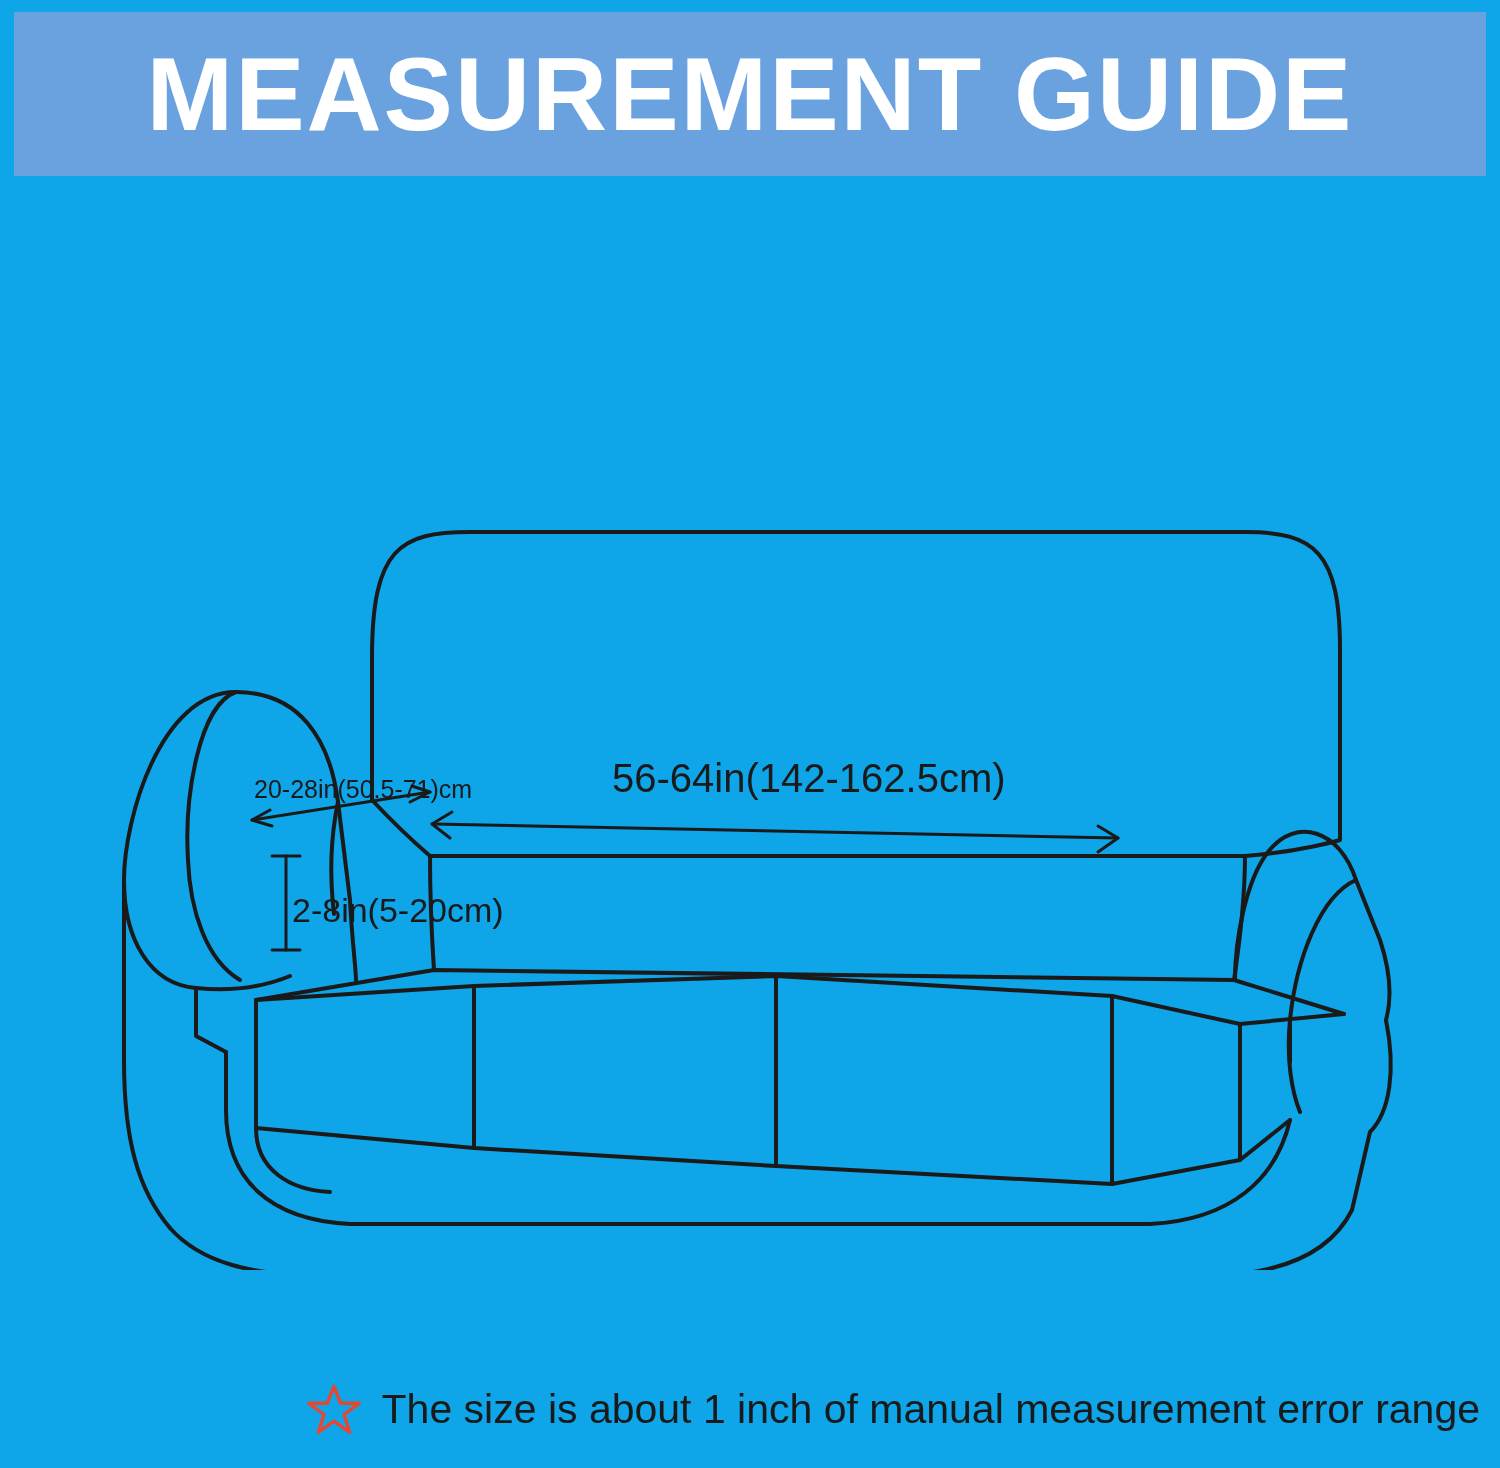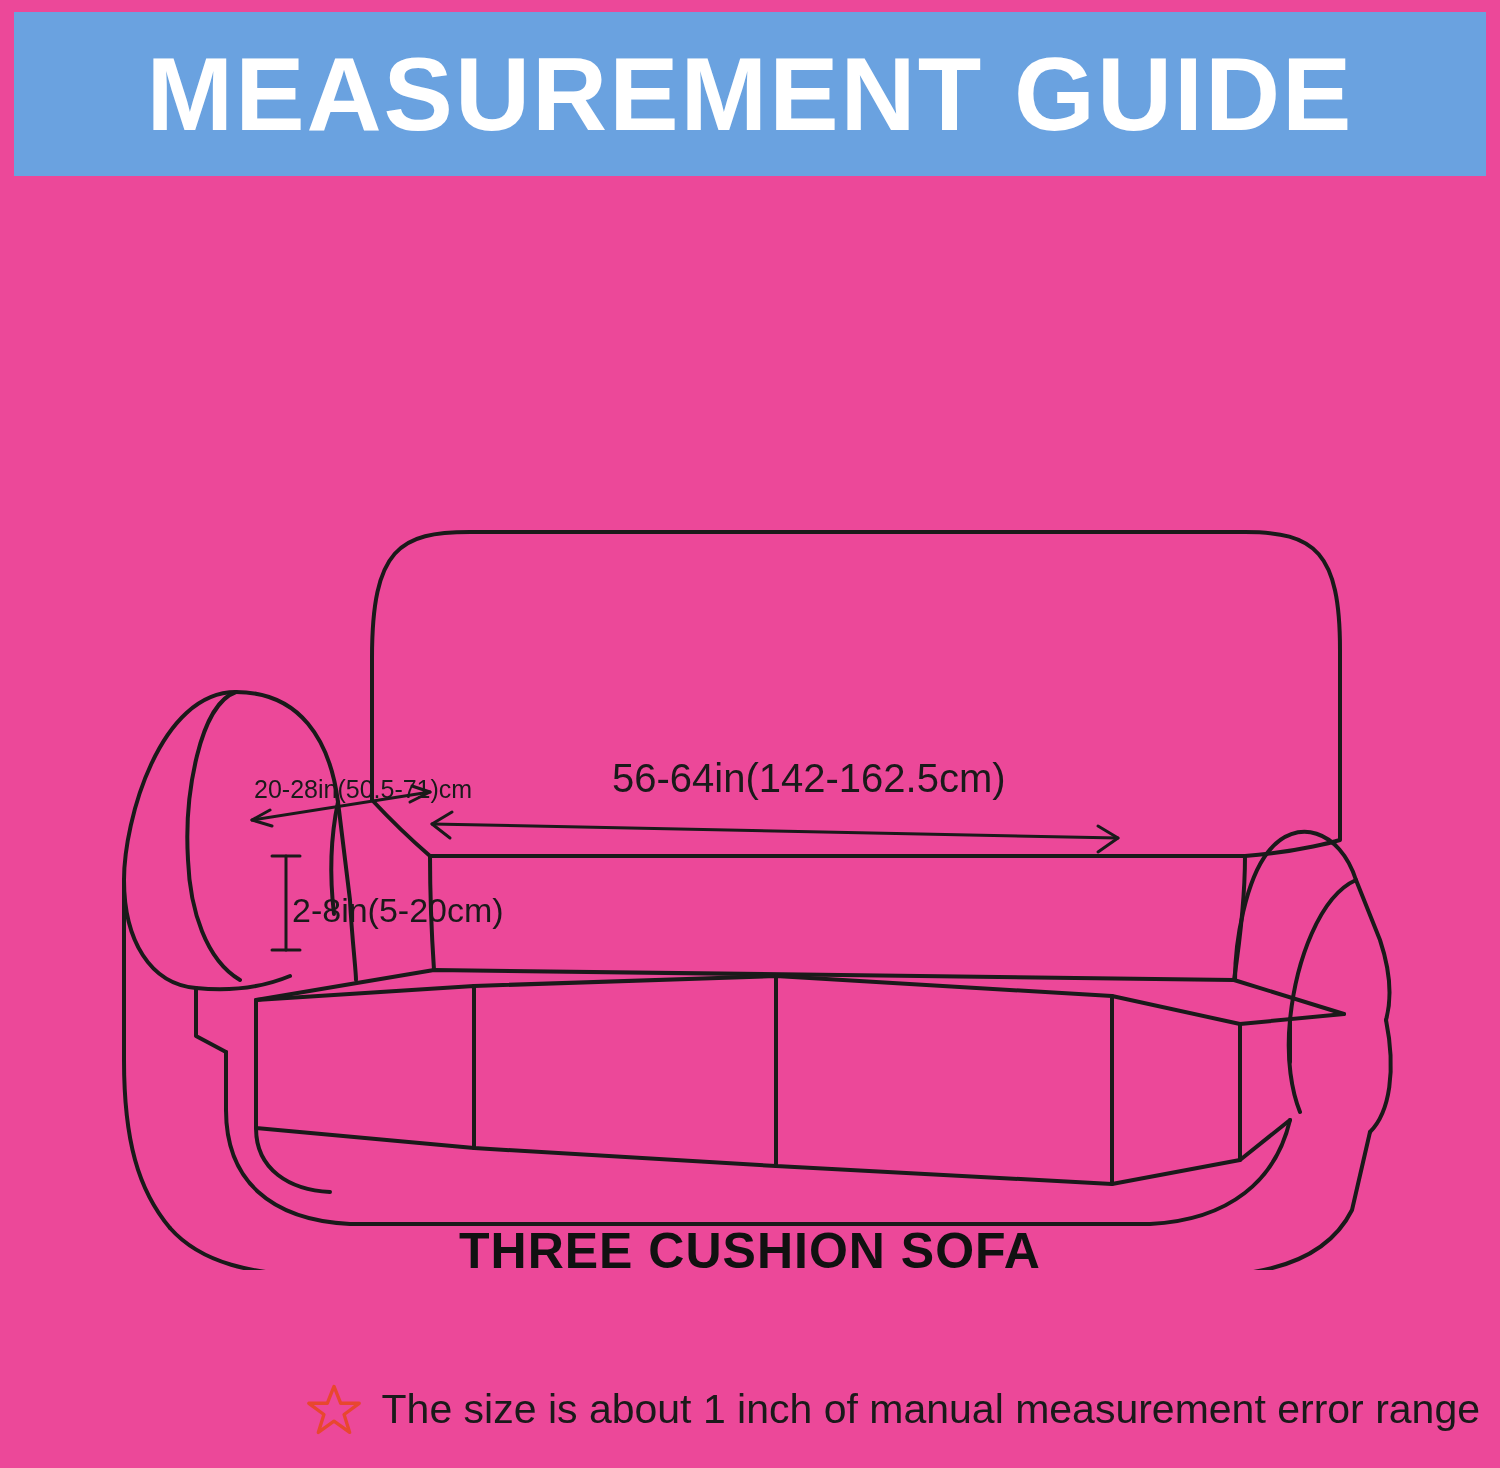--- a/index.html
+++ b/index.html
@@ -10,21 +10,21 @@
   body {
     width: 1500px;
     height: 1468px;
     font-family: "Liberation Sans", sans-serif;
     overflow: hidden;
   }
   .page {
     position: relative;
     width: 1500px;
     height: 1468px;
-    background: #ec4899;
+    background: #0ea5e9;
     box-sizing: border-box;
   }
   
   .header-banner {
     position: absolute;
     left: 14px;
     top: 12px;
     width: 1472px;
     height: 164px;
     background: #6aa2e0;
@@ -181,21 +181,20 @@
       </g>
 
       <text x="612" y="612" font-family="Liberation Sans, sans-serif" font-size="40" fill="#1a1a1a">56-64in(142-162.5cm)</text>
 
       <text x="254" y="618" font-family="Liberation Sans, sans-serif" font-size="25" fill="#1a1a1a">20-28in(50.5-71)cm</text>
 
       <text x="292" y="742" font-family="Liberation Sans, sans-serif" font-size="34" fill="#1a1a1a">2-8in(5-20cm)</text>
     </svg>
   </div>
 
-  <div class="caption">THREE CUSHION SOFA</div>
 
   <div class="footer-note">
     <svg class="star-icon" viewBox="0 0 100 100">
       <polygon points="50,8 62,38 95,38 68,58 78,90 50,70 22,90 32,58 5,38 38,38" fill="none" stroke="#e8472f" stroke-width="6" stroke-linejoin="round"></polygon>
     </svg>
     <div class="footer-text">The size is about 1 inch of manual measurement error range</div>
   </div>
 
 </div>
 

